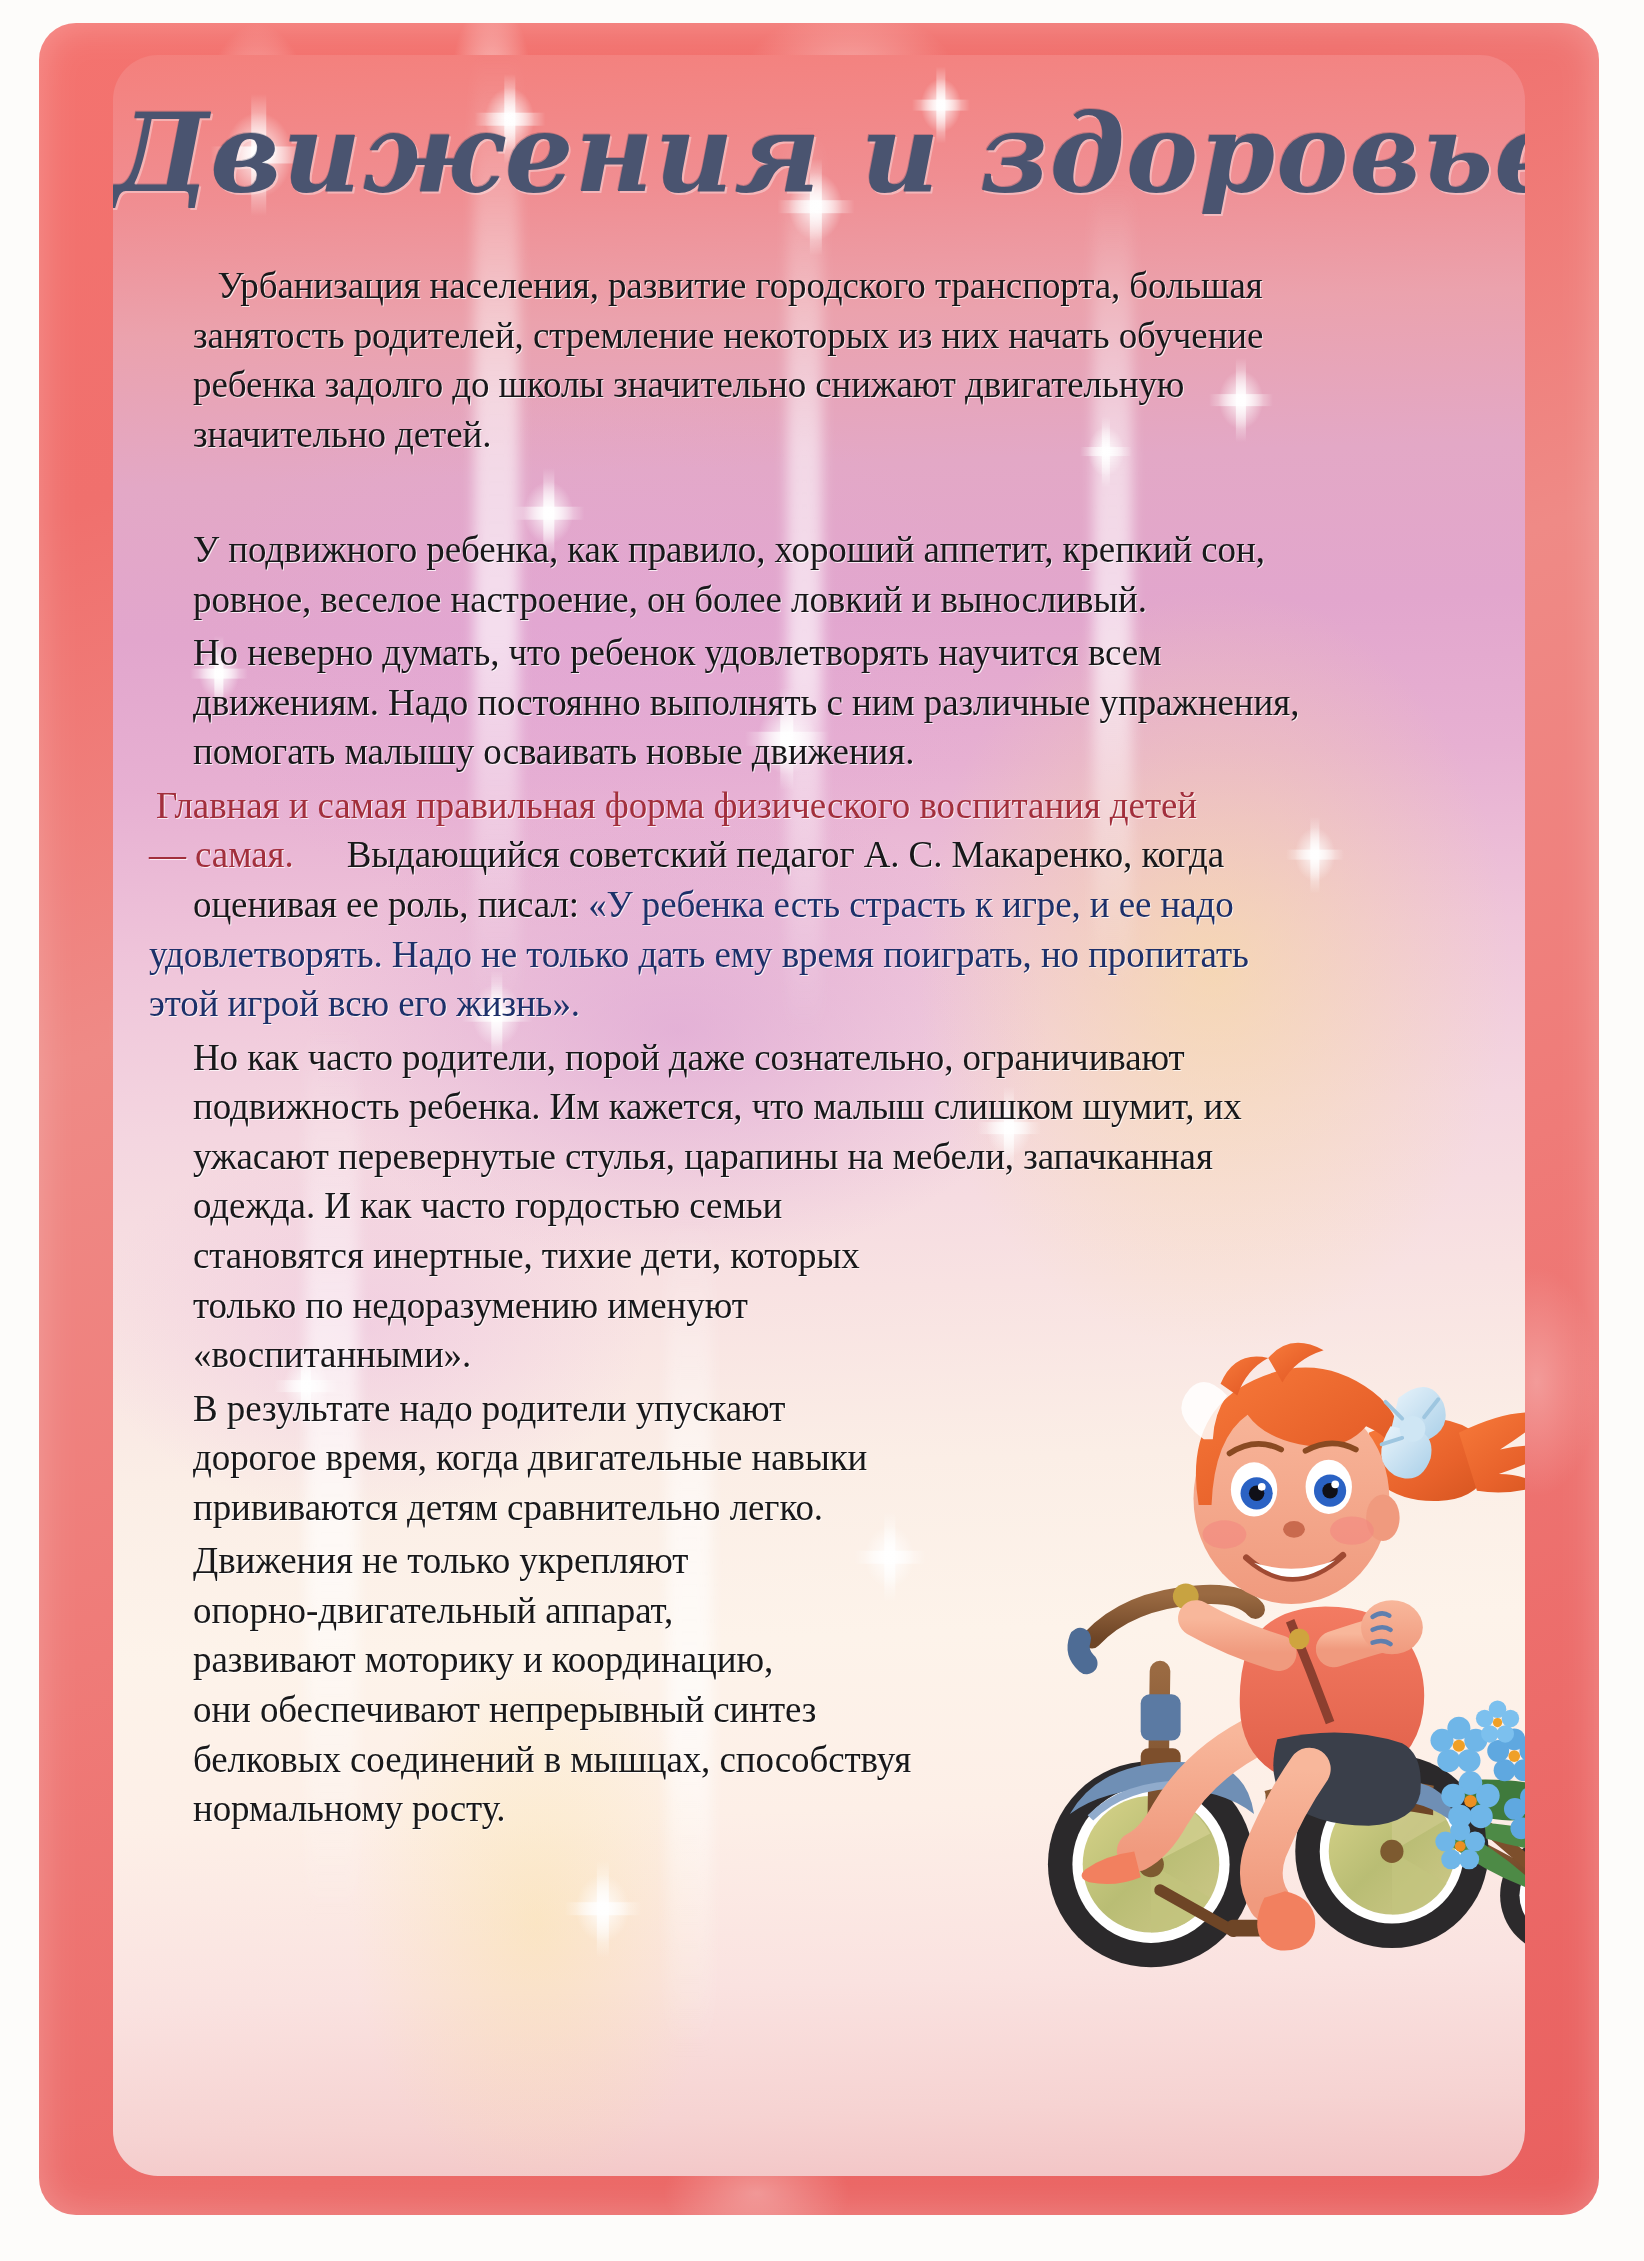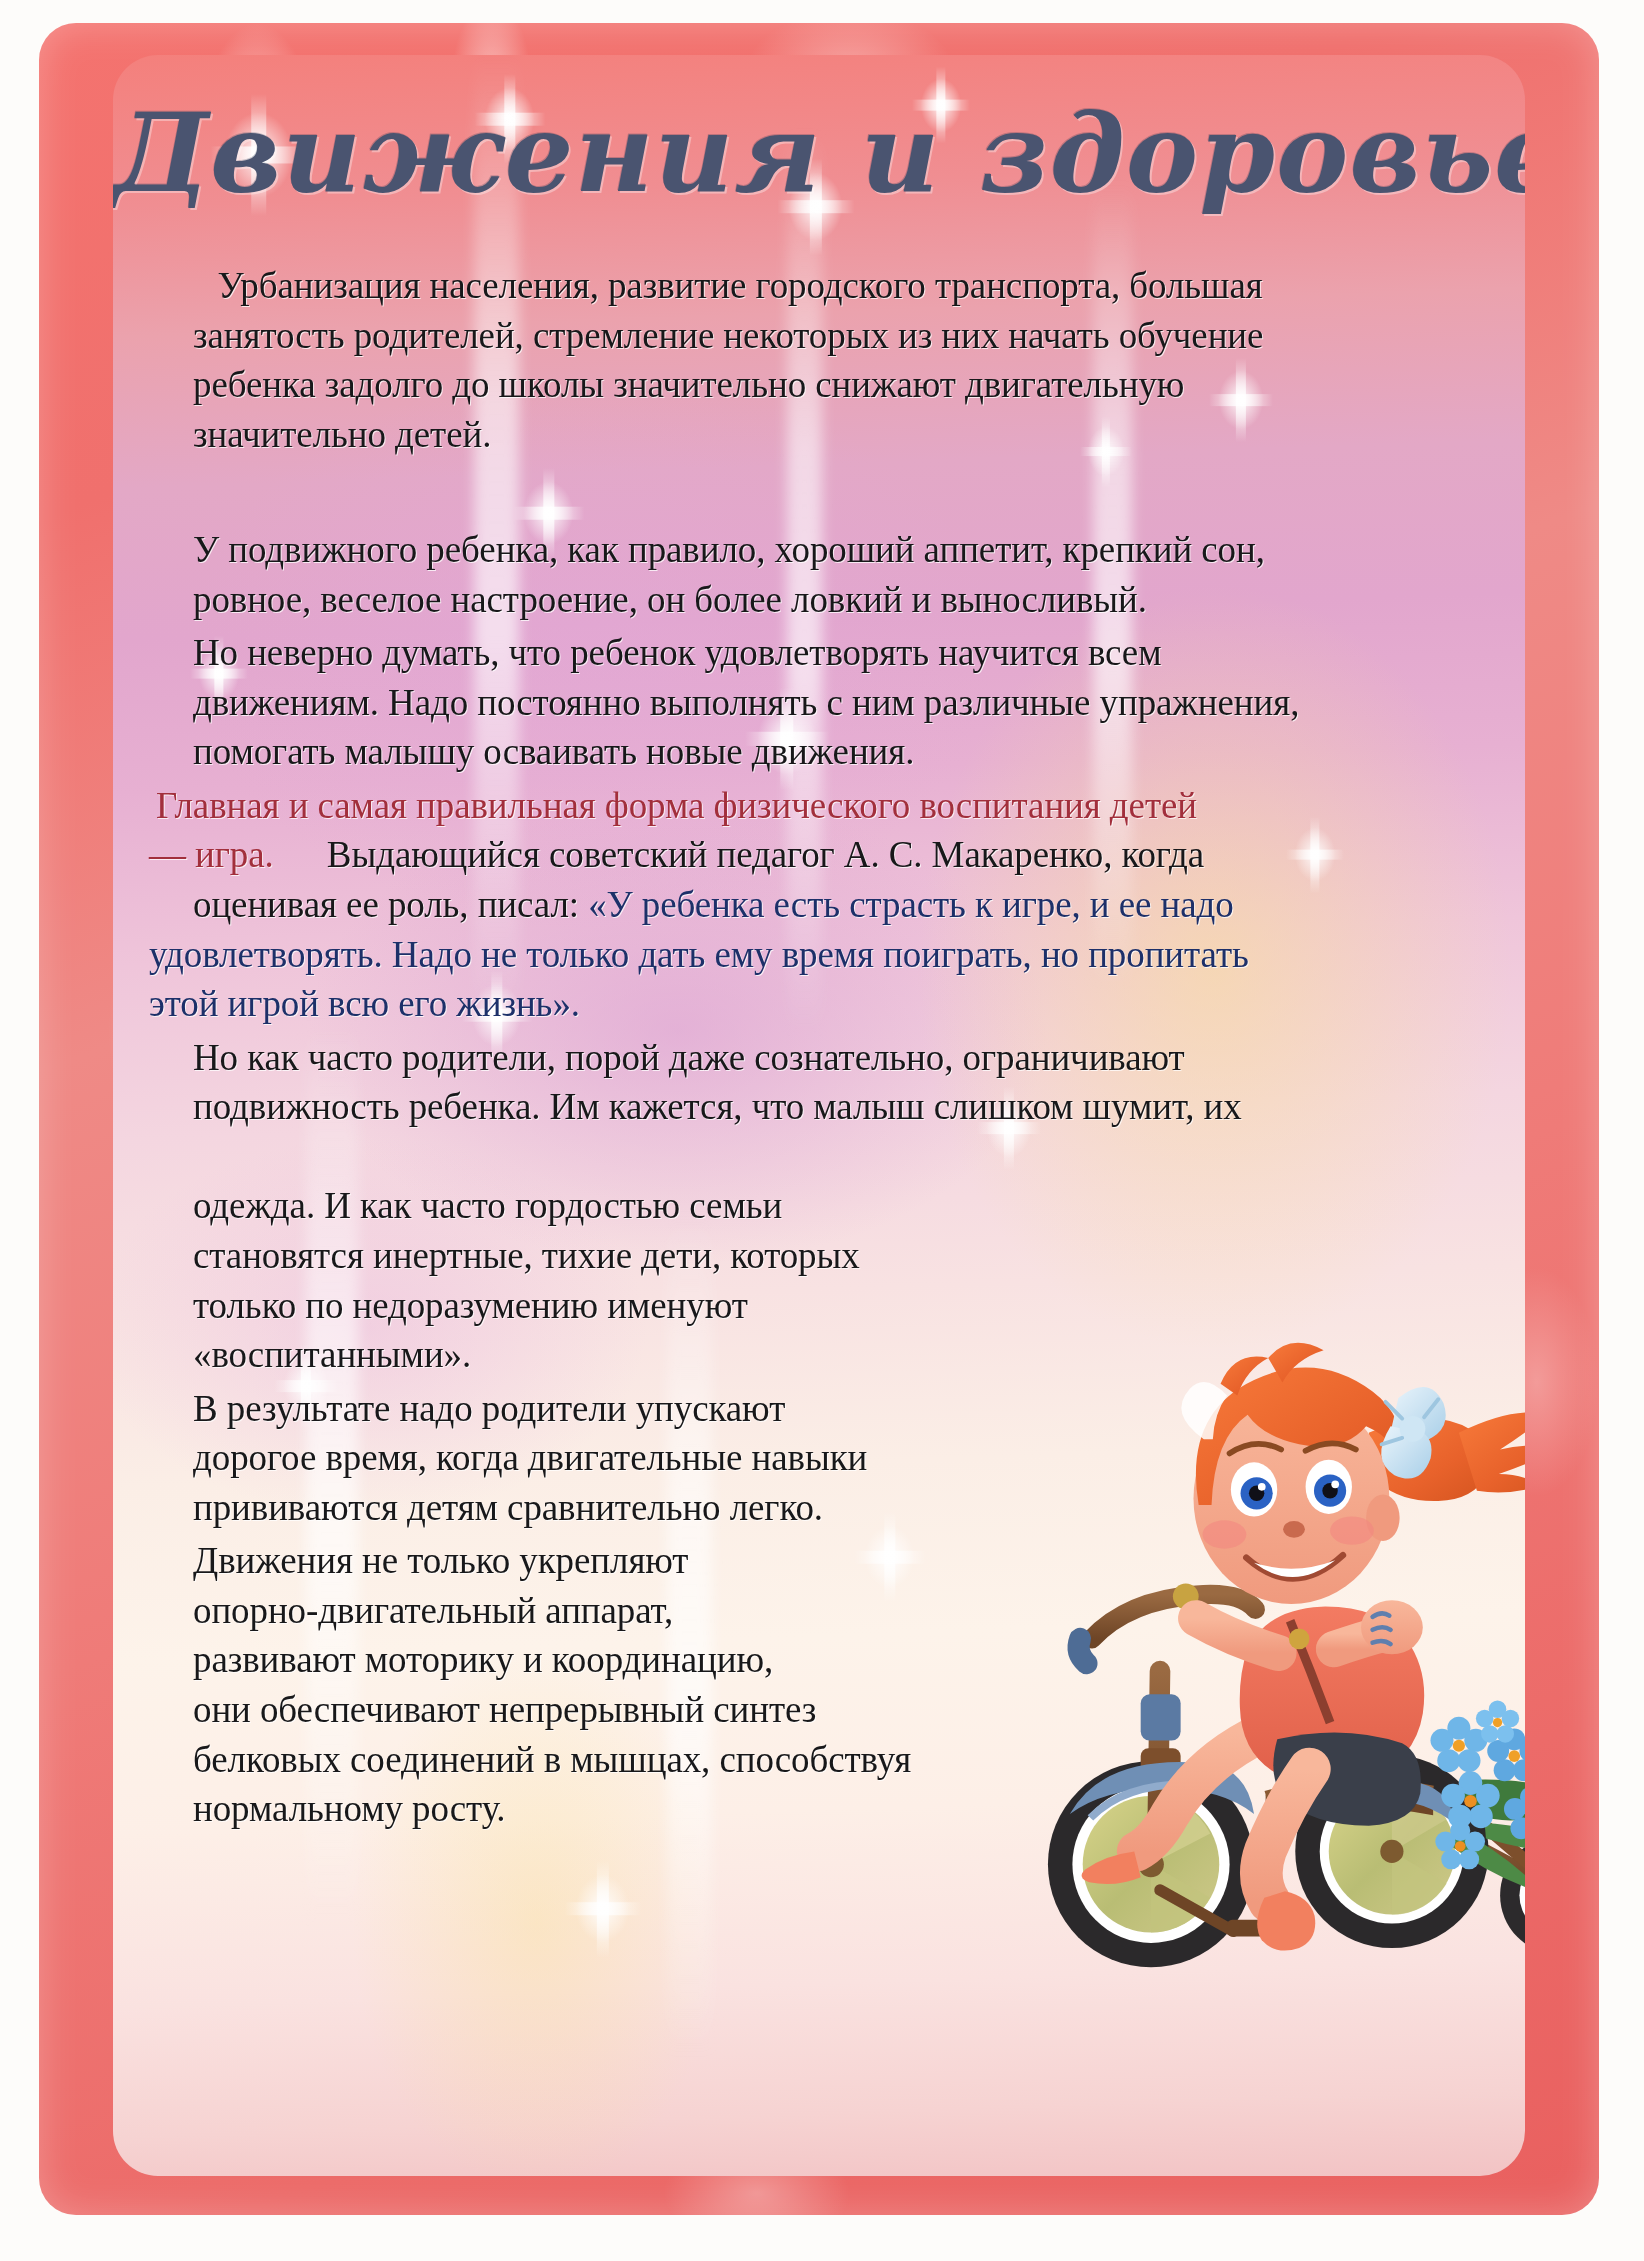--- a/index.html
+++ b/index.html
@@ -231,30 +231,30 @@
         </p>
 
         <p class="para t-dark">
           <span>Но неверно думать, что ребенок удовлетворять научится всем</span><br>
           <span>движениям. Надо постоянно выполнять с ним различные упражнения,</span><br>
           <span>помогать малышу осваивать новые движения.</span>
         </p>
 
         <p class="para">
           <span class="t-red" style="margin-left:7px">Главная и самая правильная форма физического воспитания детей</span><br>
-          <span class="t-red">— игра.</span><span class="t-dark"> Выдающийся советский педагог А. С. Макаренко, когда</span><br>
+          <span class="t-red">— самая.</span><span class="t-dark"> Выдающийся советский педагог А. С. Макаренко, когда</span><br>
           <span class="t-dark">оценивая ее роль, писал: </span><span class="t-blue">«У ребенка есть страсть к игре, и ее надо</span><br>
           <span class="t-blue">удовлетворять. Надо не только дать ему время поиграть, но пропитать</span><br>
           <span class="t-blue">этой игрой всю его жизнь».</span>
         </p>
 
         <p class="para t-dark">
           <span>Но как часто родители, порой даже сознательно, ограничивают</span><br>
           <span>подвижность ребенка. Им кажется, что малыш слишком шумит, их</span><br>
-          <br>
+          <span>ужасают перевернутые стулья, царапины на мебели, запачканная</span><br>
           <span>одежда. И как часто гордостью семьи</span><br>
           <span>становятся инертные, тихие дети, которых</span><br>
           <span>только по недоразумению именуют</span><br>
           <span>«воспитанными».</span>
         </p>
 
         <p class="para t-dark narrow">
           <span> В результате надо родители упускают</span><br>
           <span>дорогое время, когда двигательные навыки</span><br>
           <span> прививаются детям сравнительно легко.</span>

